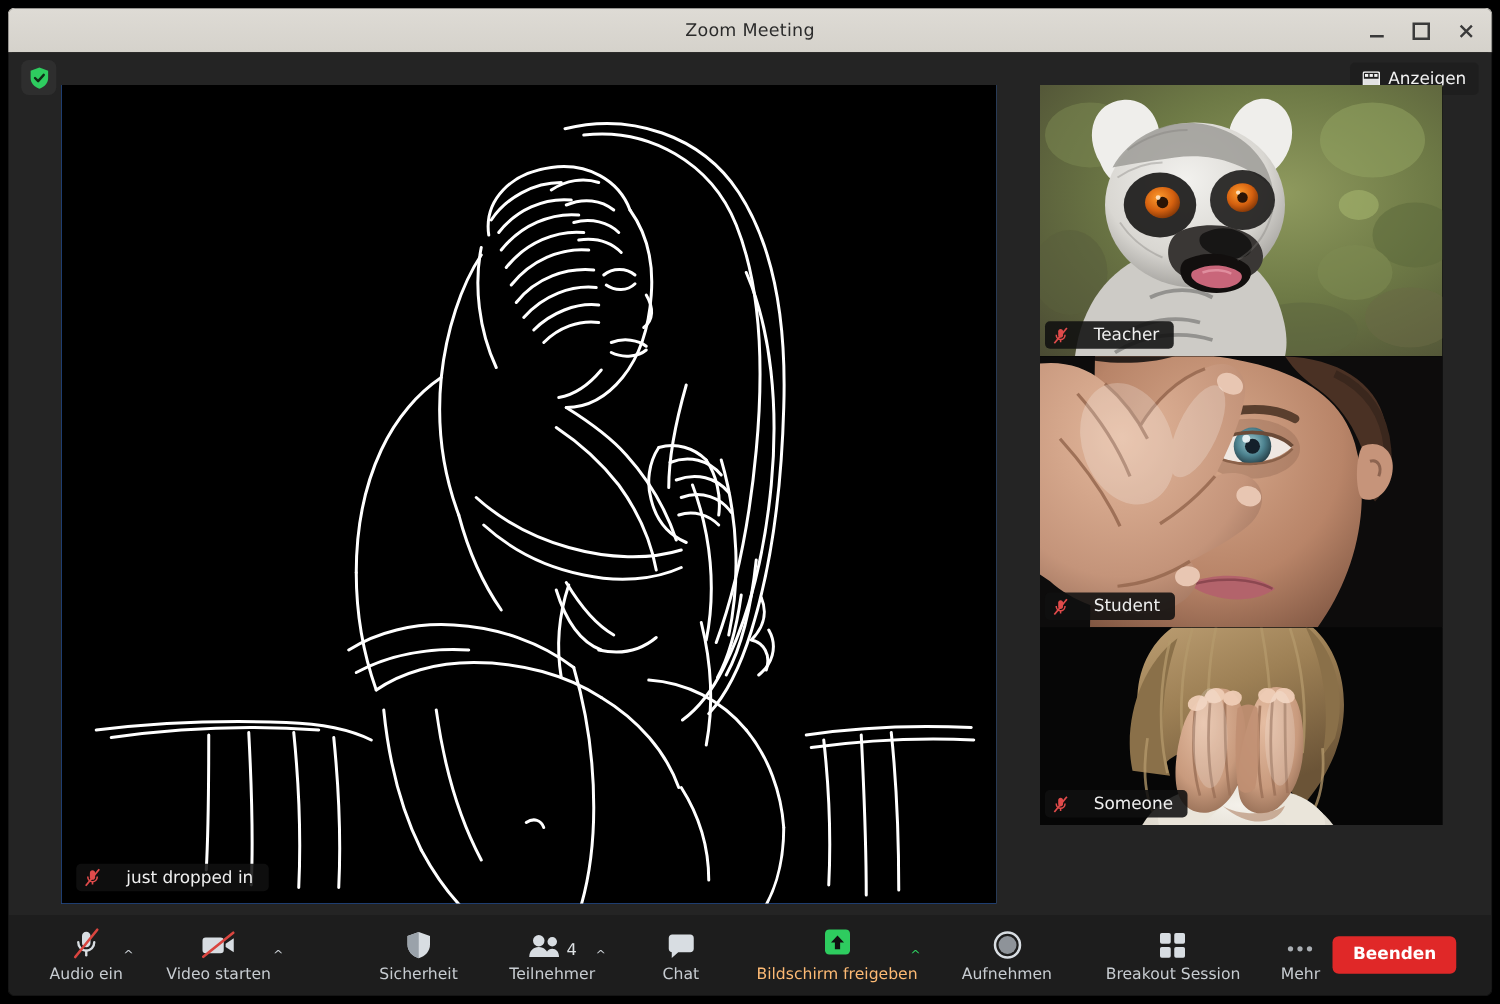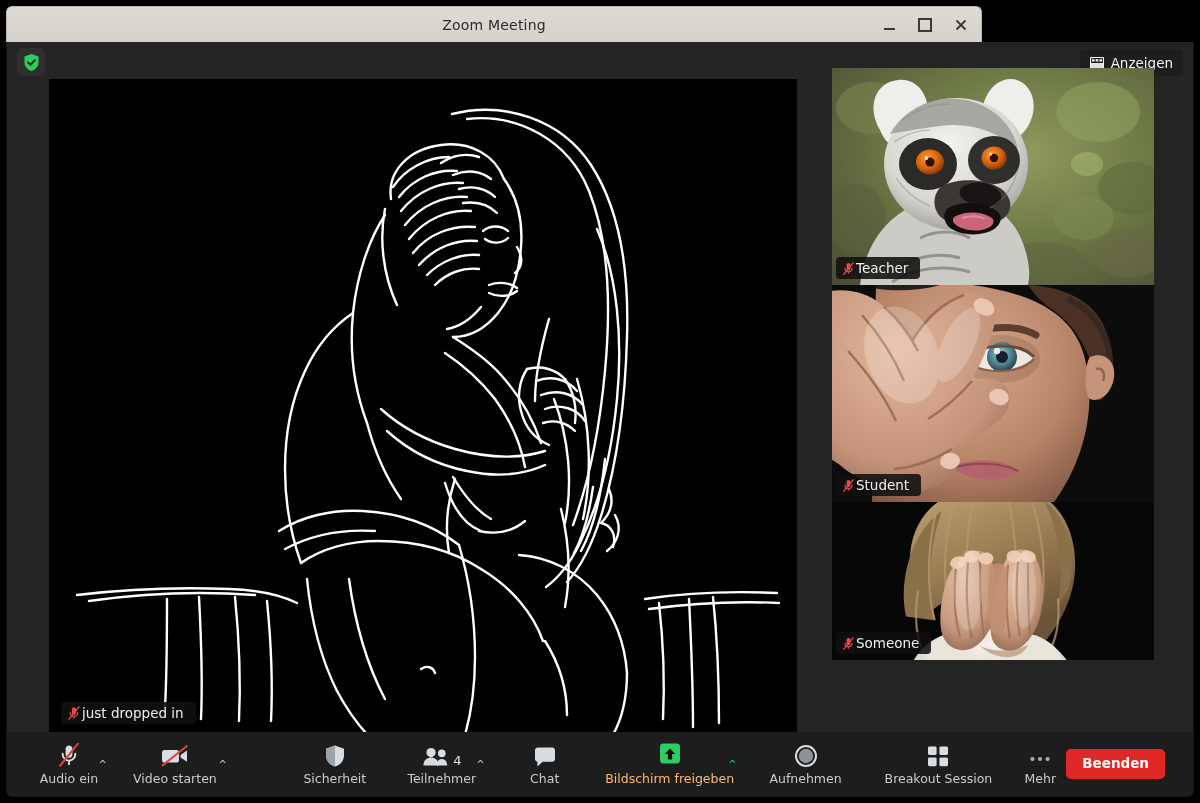--- a/index.html
+++ b/index.html
@@ -11,21 +11,21 @@
   }
   #app {
     position: relative;
     width: 1200px; height: 803px;
     background: #000;
   }
 
   
   .titlebar {
     position: absolute; left: 6px; top: 6px;
-    width: 976px; height: 36px;
+    width: 1188px; height: 36px;
     background: linear-gradient(#dedbd5, #d5d2cb);
     border-top-left-radius: 6px; border-top-right-radius: 6px;
     border: 1px solid #b9b6b0; border-bottom: none;
     display: flex; align-items: center; justify-content: center;
   }
   .titlebar-title {
     font-size: 14px; color: #2b2b2b; letter-spacing: .2px;
   }
   .win-controls {
     position: absolute; right: 10px; top: 0; height: 36px;
@@ -65,32 +65,32 @@
     background: rgba(30,30,30,.92);
     border-radius: 4px;
     display: flex; align-items: center; gap: 7px;
     color: #f3f3f3; font-size: 13.5px;
   }
 
   
   .main-stage {
     position: absolute; left: 42px; top: 26px;
     width: 748px; height: 655px;
-    background: #3b82f6; overflow: hidden; margin-top: 11px;
+    background: #3b82f6; overflow: hidden;
   }
   .lineart { position: absolute; inset: 0; }
   .lineart svg { display: block; width: 100%; height: 100%; }
 
   
   .nameplate {
     position: absolute;
     height: 22px; padding: 0 12px 0 6px;
     background: rgba(16,16,16,.88);
     border-radius: 4px;
-    display: flex; align-items: center; gap: 1px;
+    display: flex; align-items: center; gap: 20px;
     color: #efefef; font-size: 13.5px; white-space: nowrap;
   }
   .main-stage .nameplate { left: 12px; bottom: 10px; }
 
   
   .thumbs {
     position: absolute; left: 825px; top: 26px;
     width: 322px; height: 655px;
   }
   .thumb {

